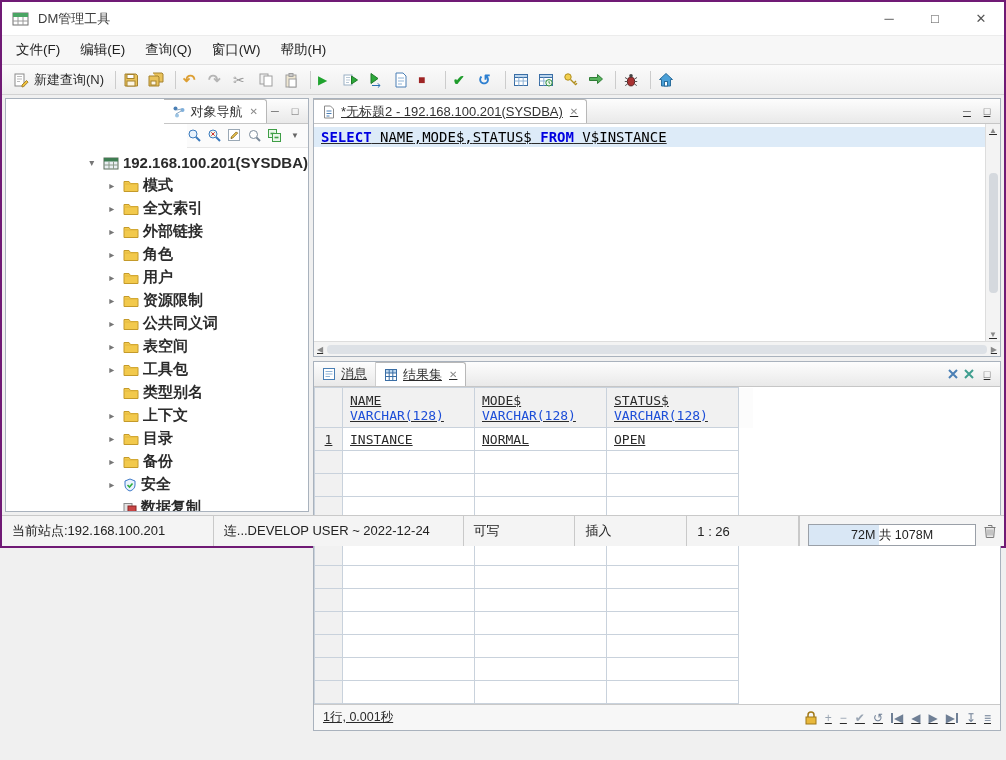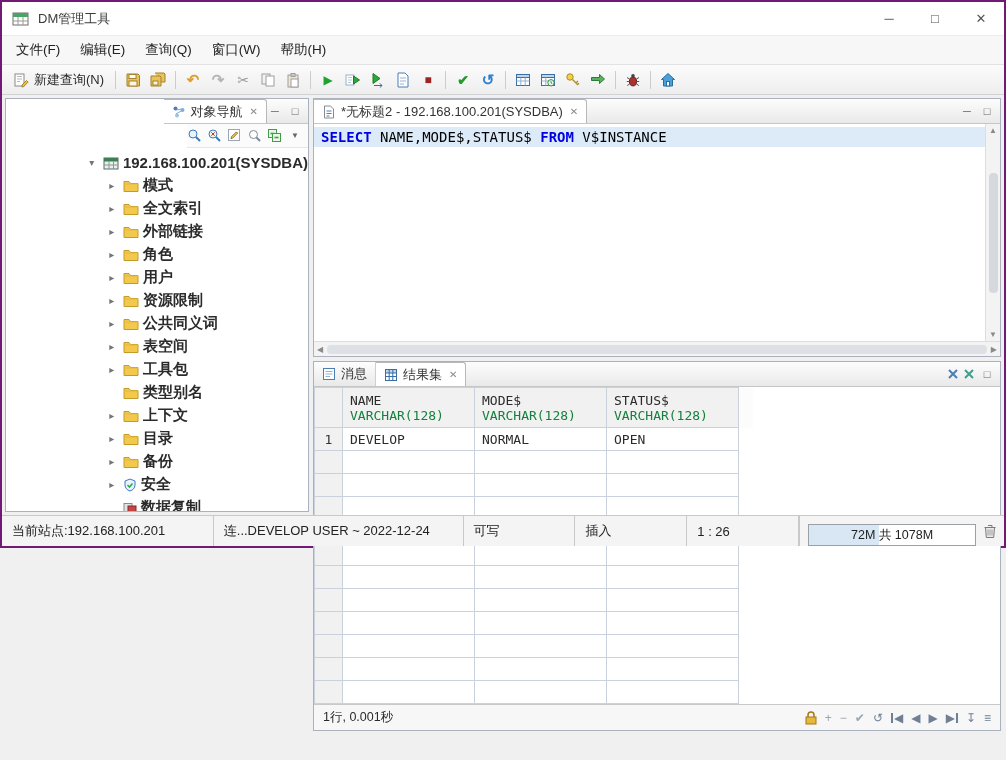--- a/index.html
+++ b/index.html
@@ -12,21 +12,21 @@
   .title-text { margin-left:8px; color:#3c3c3c; font-size:13px; }
   .win-controls { margin-left:auto; display:flex; height:100%; }
   .win-btn { width:46px; display:flex; align-items:center; justify-content:center; color:#555; font-size:13px; }
 
   
   .menubar { height:28px; background:#f7f7f7; display:flex; align-items:center; padding-left:4px; flex:0 0 auto; }
   .menu-item { padding:0 10px; line-height:28px; font-size:13.5px; color:#222; }
 
   
   .toolbar { height:31px; background:linear-gradient(#fbfbfb,#eeeeee); border-top:1px solid #e2e2e2; border-bottom:1px solid #d2d2d2; display:flex; align-items:center; padding:0 5px; gap:1px; flex:0 0 auto; }
-  .tb-btn { height:24px; min-width:24px; display:flex; align-items:center; justify-content:center; border-radius:3px; padding:0 2px; }
+  .tb-btn { height:24px; min-width:24px; display:flex; align-items:center; border-radius:3px; padding:0 2px; }
   .tb-sep { width:1px; height:18px; background:#cccccc; margin:0 4px; }
   .new-query { display:flex; align-items:center; gap:5px; padding:0 6px; }
   .glyph { font-size:13px; line-height:1; }
   .g-undo { color:#dd9f33; font-weight:bold; font-size:15px; }
   .g-redo { color:#b5b5b5; font-weight:bold; font-size:15px; }
   .g-cut { color:#9a9a9a; font-size:14px; }
   .g-run { color:#1fa32e; font-size:12px; }
   .g-stop { color:#9e2424; font-size:12px; }
   .g-commit { color:#1f9c2c; font-weight:bold; font-size:14px; }
   .g-rollback { color:#2d7fd0; font-weight:bold; font-size:15px; }
@@ -48,38 +48,38 @@
   .view-toolbar { height:24px; display:flex; justify-content:flex-end; align-items:center; gap:5px; padding-right:5px; background:#fbfbfb; border-bottom:1px solid #e6e6e6; flex:0 0 auto; }
   .tree { flex:1 1 auto; overflow:hidden; padding-top:3px; background:#fff; }
   .tree-row { height:23px; display:flex; align-items:center; gap:4px; }
   .twisty { width:14px; text-align:center; color:#767676; font-size:10px; flex:0 0 auto; }
   .root-row { padding-left:4px; }
   .child-row { padding-left:24px; }
   .tlabel { font-size:15px; white-space:nowrap;font-weight:bold; }
   .ticon { display:flex; align-items:center; }
 
   
-  .right-col { flex:1 1 auto; display:flex; flex-direction:column; gap:4px; min-width:0; }
+  .right-col { flex:1 1 auto; display:flex; flex-direction:column; gap:4px; min-width:0;text-decoration:underline; }
   .editor-panel { height:259px; flex:0 0 auto; }
   .editor-body { flex:1 1 auto; display:flex; min-height:0; }
   .editor-text { flex:1 1 auto; font-family:"DejaVu Sans Mono",monospace; font-size:14px; padding-top:3px; overflow:hidden; background:#fff; }
   .code-line { white-space:pre; padding:2px 7px; background:#ddebf8; color:#000; }
   .kw { color:#0000e0; font-weight:bold; }
   .vscroll { width:15px; flex:0 0 auto; background:#f3f3f3; border-left:1px solid #ddd; display:flex; flex-direction:column; align-items:center; justify-content:space-between; font-size:8px; color:#8a8a8a; padding:2px 0; }
   .vthumb { width:9px; height:120px; background:#d5d9de; border-radius:4px; }
   .hscroll { height:15px; flex:0 0 auto; background:#f3f3f3; border-top:1px solid #ddd; display:flex; align-items:center; justify-content:space-between; font-size:8px; color:#8a8a8a; padding:0 3px; }
   .hthumb { height:9px; flex:1; margin:0 4px; background:#dde1e6; border-radius:4px; }
 
   
   .results-panel { flex:1 1 auto; }
   .grid-area { flex:1 1 auto; overflow:hidden; background:#fff; }
   table.grid { border-collapse:collapse; font-family:"DejaVu Sans Mono",monospace; font-size:13px; table-layout:fixed; }
   .grid th, .grid td { border:1px solid #c9d2dc; overflow:hidden; white-space:nowrap; }
   .grid th { background:#f1f1f1; font-weight:normal; text-align:left; padding:3px 7px; height:40px; vertical-align:middle; }
-  .coltype { color:#15803d; }
+  .coltype { color:#1d4ed8; }
   .grid td { padding:2px 7px; height:23px; background:#fff; }
   .rownum { background:#f1f1f1 !important; text-align:center; color:#333; }
   .filler { border:none !important; background:#fff !important; }
   .filler-h { border:none !important; background:#fcfcfc !important; }
   .results-footer { height:26px; flex:0 0 auto; border-top:1px solid #c9c9c9; background:#f7f7f7; display:flex; align-items:center; padding:0 9px; font-size:12.5px; }
   .footer-icons { margin-left:auto; display:flex; align-items:center; gap:8px; color:#6f7f95; font-size:12px; }
   .fi { display:flex; align-items:center; gap:1px; }
   .navbar-bar { display:inline-block; width:2px; height:10px; background:#6f7f95; }
   .fi-dim { color:#9aa5b3; }
 
@@ -605,21 +605,21 @@
                 <div class="coltype">VARCHAR(128)</div>
               </th>
               <th>
                 <div>STATUS$</div>
                 <div class="coltype">VARCHAR(128)</div>
               </th>
               <th class="filler-h"></th>
             </tr>
             <tr>
               <td class="rownum">1</td>
-              <td>DEVELOP</td>
+              <td>INSTANCE</td>
               <td>NORMAL</td>
               <td>OPEN</td>
               <td class="filler"></td>
             </tr>
             <tr>
                   <td class="rownum"></td>
                   <td></td>
                   <td></td>
                   <td></td>
                   <td class="filler"></td>

